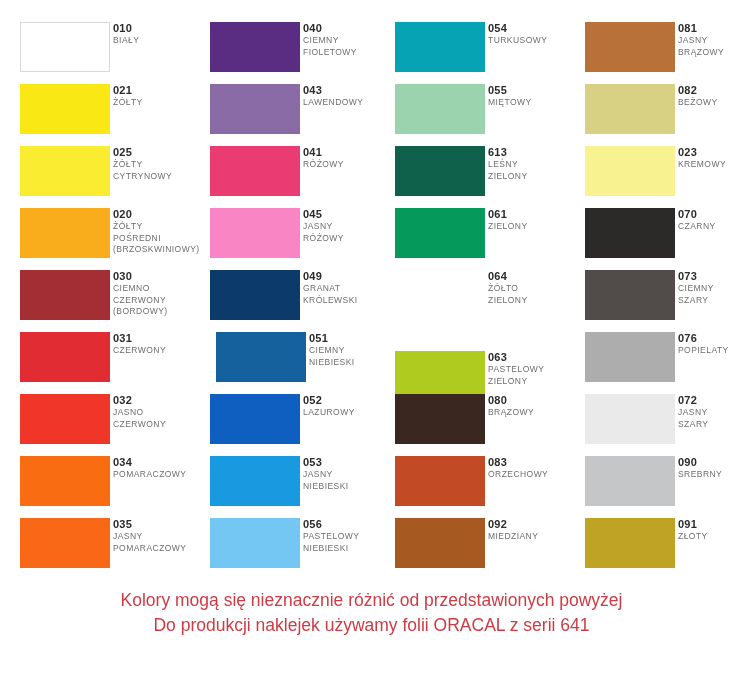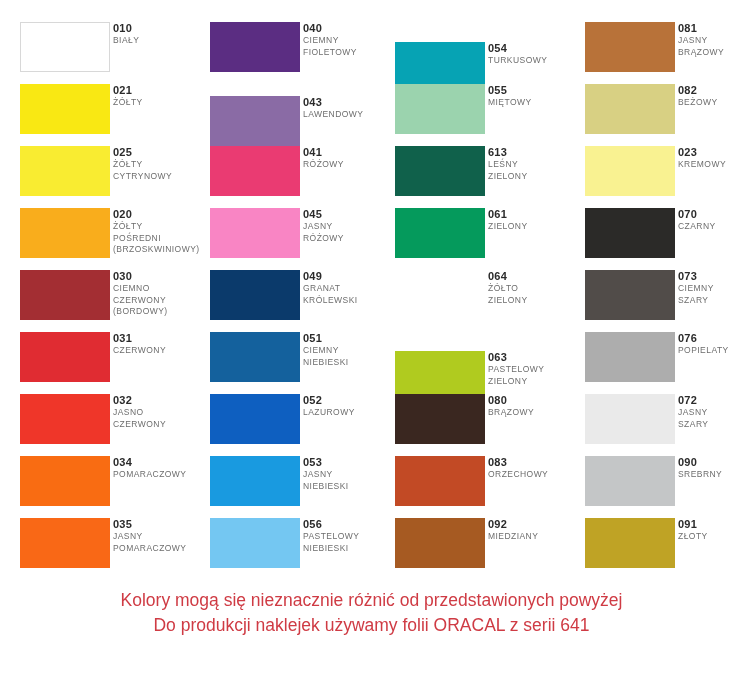--- a/index.html
+++ b/index.html
@@ -171,21 +171,21 @@
     <div class="swatch-cell" style="left: 210px; top: 22px;">
       <div class="swatch-chip" style="background: rgb(91, 45, 130);"></div>
       <div class="swatch-text">
         <div class="swatch-code">040</div>
         <div class="swatch-name">
           <span class="swatch-name-line">CIEMNY</span>
           <span class="swatch-name-line">FIOLETOWY</span>
         </div>
       </div>
     </div>
-    <div class="swatch-cell" style="left: 210px; top: 96px;">
+    <div class="swatch-cell" style="left: 210px; top: 84px;">
       <div class="swatch-chip" style="background: rgb(138, 107, 165);"></div>
       <div class="swatch-text">
         <div class="swatch-code">043</div>
         <div class="swatch-name">
           <span class="swatch-name-line">LAWENDOWY</span>
         </div>
       </div>
     </div>
     <div class="swatch-cell" style="left: 210px; top: 146px;">
       <div class="swatch-chip" style="background: rgb(234, 59, 114);"></div>
@@ -209,21 +209,21 @@
     <div class="swatch-cell" style="left: 210px; top: 270px;">
       <div class="swatch-chip" style="background: rgb(11, 58, 107);"></div>
       <div class="swatch-text">
         <div class="swatch-code">049</div>
         <div class="swatch-name">
           <span class="swatch-name-line">GRANAT</span>
           <span class="swatch-name-line">KRÓLEWSKI</span>
         </div>
       </div>
     </div>
-    <div class="swatch-cell" style="left: 210px; top: 332px;">
+    <div class="swatch-cell" style="left: 216px; top: 332px;">
       <div class="swatch-chip" style="background: rgb(20, 97, 157);"></div>
       <div class="swatch-text">
         <div class="swatch-code">051</div>
         <div class="swatch-name">
           <span class="swatch-name-line">CIEMNY</span>
           <span class="swatch-name-line">NIEBIESKI</span>
         </div>
       </div>
     </div>
     <div class="swatch-cell" style="left: 210px; top: 394px;">
@@ -248,21 +248,21 @@
     <div class="swatch-cell" style="left: 210px; top: 518px;">
       <div class="swatch-chip" style="background: rgb(116, 199, 242);"></div>
       <div class="swatch-text">
         <div class="swatch-code">056</div>
         <div class="swatch-name">
           <span class="swatch-name-line">PASTELOWY</span>
           <span class="swatch-name-line">NIEBIESKI</span>
         </div>
       </div>
     </div>
-    <div class="swatch-cell" style="left: 395px; top: 22px; margin-top: 20px;">
+    <div class="swatch-cell" style="left: 395px; top: 22px;">
       <div class="swatch-chip" style="background: rgb(6, 163, 180);"></div>
       <div class="swatch-text">
         <div class="swatch-code">054</div>
         <div class="swatch-name">
           <span class="swatch-name-line">TURKUSOWY</span>
         </div>
       </div>
     </div>
     <div class="swatch-cell" style="left: 395px; top: 84px;">
       <div class="swatch-chip" style="background: rgb(155, 211, 174);"></div>

